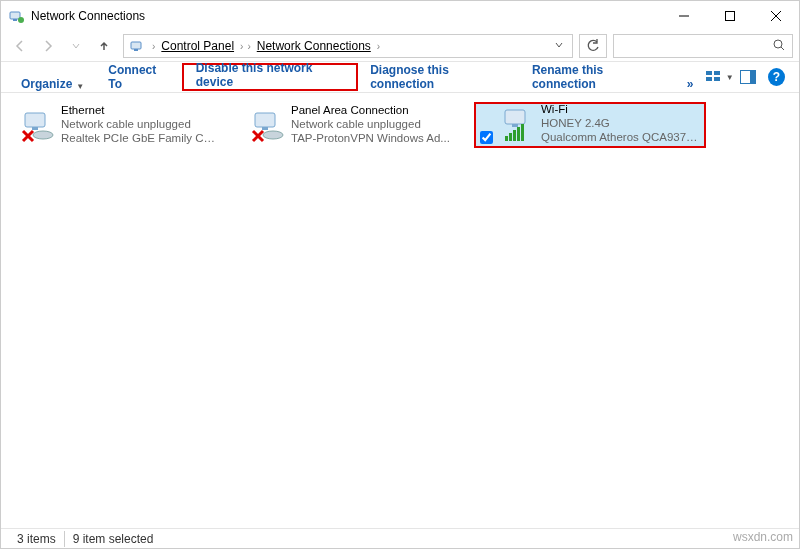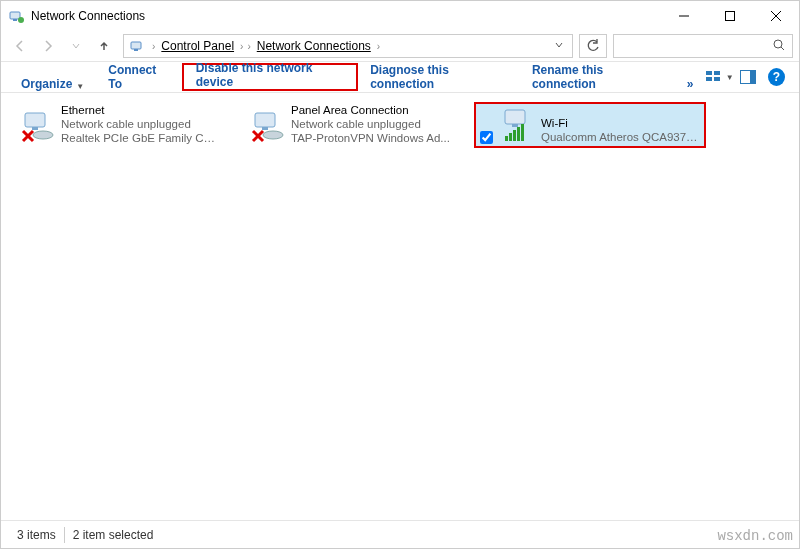--- a/index.html
+++ b/index.html
@@ -39,24 +39,24 @@
     .conn.selected { background: #cce8f7; border: 1px solid #7abdea; }
     .conn.highlight { outline: 2px solid #d00; outline-offset: -1px; }
     .chk { width: 13px; height: 13px; margin-top: 14px; }
     .cicon { width: 36px; height: 36px; position: relative; flex-shrink: 0; }
     .ctext { display: flex; flex-direction: column; font-size: 11.5px; line-height: 14px; overflow: hidden; }
     .ctext .name { color: #000; white-space: nowrap; }
     .ctext .line2 { color: #666; white-space: nowrap; overflow: hidden; text-overflow: ellipsis; max-width: 160px; }
     .ctext .line3 { color: #666; white-space: nowrap; overflow: hidden; text-overflow: ellipsis; max-width: 160px; }
 
     
-    .statusbar { position: absolute; bottom: 0; left: 0; right: 0; height: 28px; border-top: 1px solid #e5e5e5; display: flex; align-items: center; padding: 0 8px; font-size: 12px; color: #333; }
+    .statusbar { position: absolute; bottom: 0; left: 0; right: 0; height: 20px; border-top: 1px solid #e5e5e5; display: flex; align-items: center; padding: 0 8px; font-size: 12px; color: #333; }
     .statusbar .sitem { padding: 0 8px; }
     .statusbar .divider { width: 1px; height: 16px; background: #ccc; }
-    .watermark { position: absolute; right: 6px; bottom: 4px; font-size: 14px; color: #aaa; font-family: Liberation Mono, monospace; }
+    .watermark { position: absolute; right: 6px; bottom: 4px; font-size: 12px; color: #aaa; }
   </style>
 </head>
 <body>
 
 <div class="titlebar">
   <span class="appicon">
     <svg width="16" height="16" viewBox="0 0 16 16">
         <rect x="1" y="4" width="10" height="7" rx="1" fill="#d8e6f2" stroke="#5a8fc8"></rect>
         <rect x="4" y="11" width="4" height="2" fill="#5a8fc8"></rect>
         <circle cx="12" cy="12" r="3" fill="#4caf50"></circle>
@@ -206,25 +206,26 @@
         <rect x="13" y="16" width="6" height="3" fill="#7aa8d0"></rect>
         <rect x="6" y="28" width="3" height="5" fill="#2e9e2e"></rect>
         <rect x="10" y="25" width="3" height="8" fill="#2e9e2e"></rect>
         <rect x="14" y="22" width="3" height="11" fill="#2e9e2e"></rect>
         <rect x="18" y="19" width="3" height="14" fill="#2e9e2e"></rect>
         <rect x="22" y="16" width="3" height="17" fill="#2e9e2e"></rect>
       </svg>
     </span>
     <div class="ctext">
       <span class="name">Wi-Fi</span>
+      <span class="line2">HONEY 2.4G</span>
       <span class="line3">Qualcomm Atheros QCA9377...</span>
     </div>
   </div>
 
 </div>
 
 <div class="statusbar">
   <span class="sitem">3 items</span>
   <span class="divider"></span>
-  <span class="sitem">2 item selected</span>
+  <span class="sitem">9 item selected</span>
 </div>
 
 <div class="watermark">wsxdn.com</div>
 
 </body></html>

